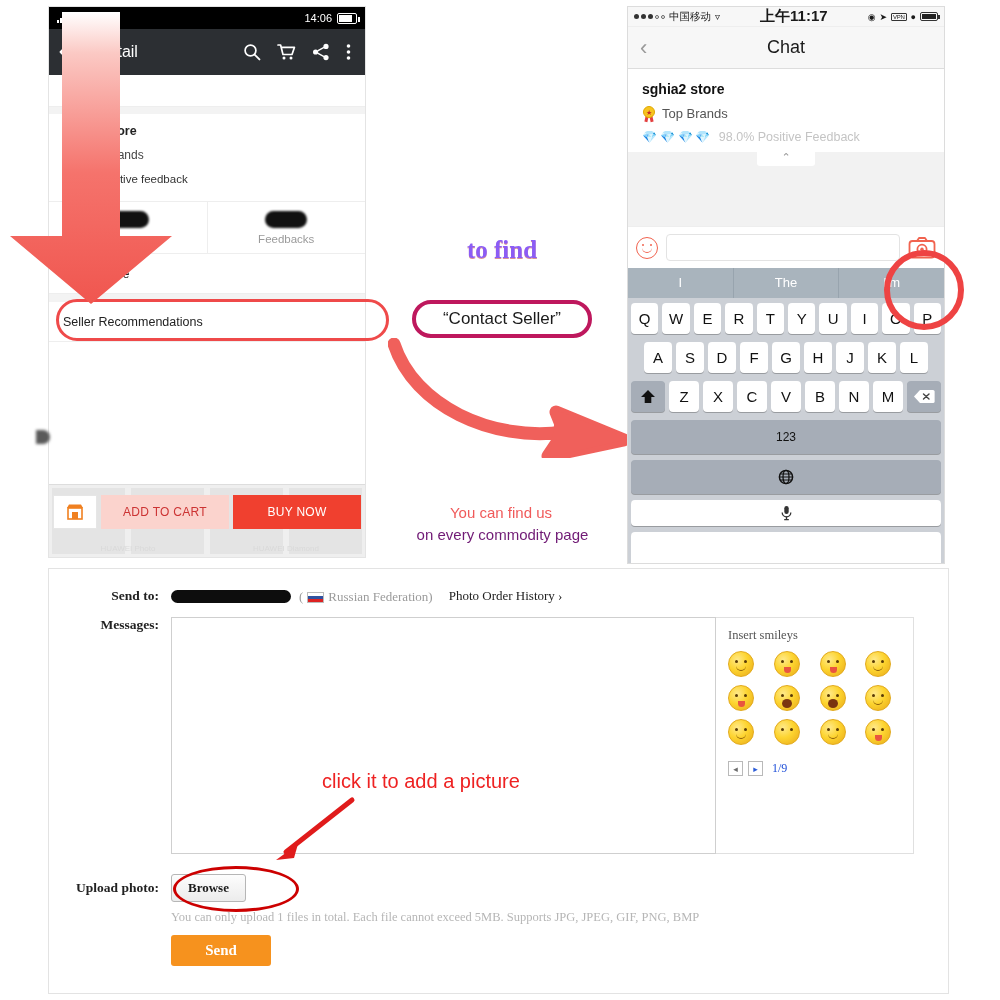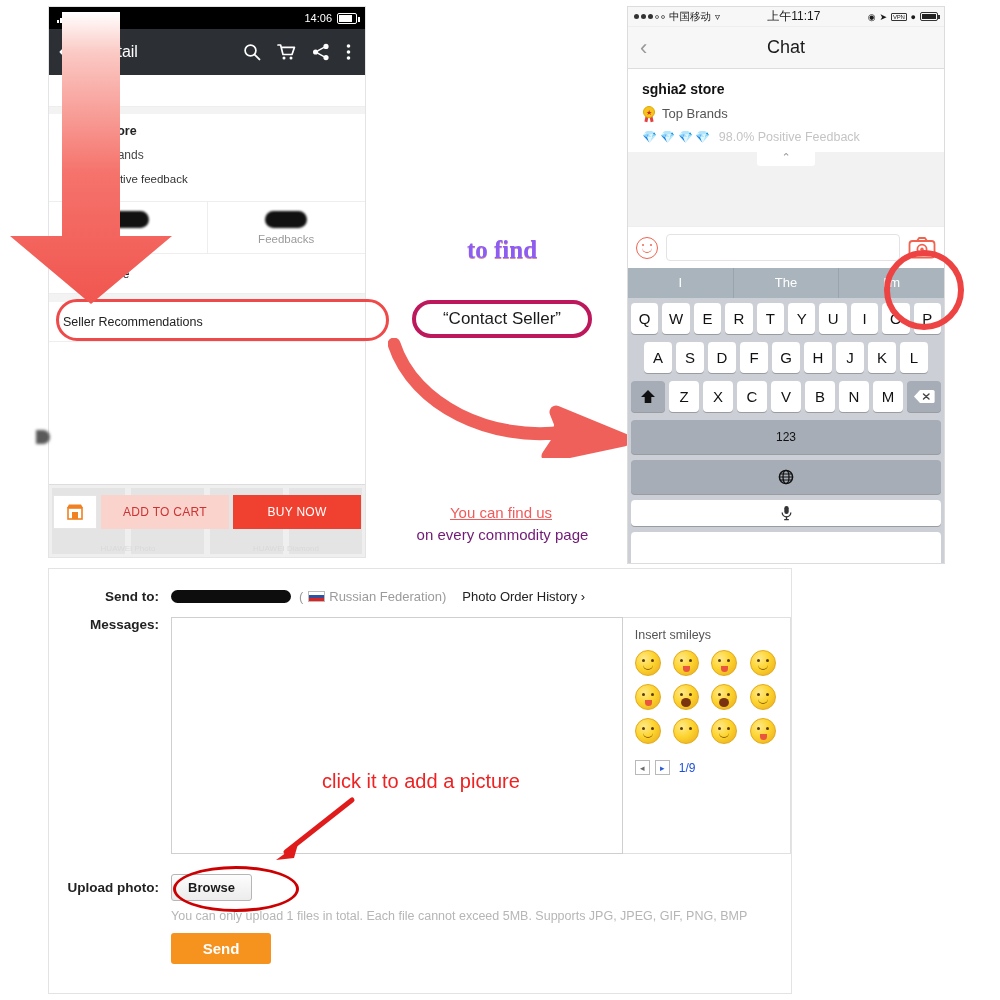--- a/index.html
+++ b/index.html
@@ -125,42 +125,42 @@
   }
   #contact-pill {
     position:absolute; left:412px; top:300px; width:180px; height:38px;
     border:4px solid #be185d; border-radius:20px; background:#fff;
     display:flex; align-items:center; justify-content:center;
     font-size:17px; color:#1a1a1a;
   }
   #curve-arrow { position:absolute; left:388px; top:338px; width:245px; height:120px; }
   #findus1 {
     position:absolute; left:396px; top:504px; width:210px; text-align:center;
-    font-size:15px; color:#f05a5a;text-decoration:underline;
+    font-size:15px; color:#f05a5a;
   }
   #findus2 {
     position:absolute; left:380px; top:526px; width:245px; text-align:center;
     font-size:15px; color:#701a75;
   }
 
   
   #right-phone {
     position:absolute; left:627px; top:6px; width:318px; height:558px;
     background:#fff; border:1px solid #dcdcdc; overflow:hidden;
   }
   .rp-status {
     height:20px; background:#f7f7f7; color:#1a1a1a;
     display:flex; align-items:center; font-size:10.5px; padding:0 6px;
     border-bottom:1px solid #eee;
   }
   .dots { display:flex; gap:2px; align-items:center; margin-right:4px; }
   .dots i { width:5px; height:5px; border-radius:50%; background:#333; display:block; }
   .dots i.off { background:transparent; border:1px solid #666; width:4px; height:4px; }
   .rp-carrier { font-size:10.5px; }
-  .rp-time { margin-left:auto; margin-right:auto; font-weight:normal; font-size:12px; }
+  .rp-time { margin-left:auto; margin-right:auto; font-weight:bold; font-size:15px; }
   .rp-sysicons { display:flex; align-items:center; gap:4px; }
   .vpnbox { font-size:6px; border:1px solid #333; padding:0 1px; border-radius:1px; letter-spacing:-.3px;}
   .rp-batt { width:18px; height:9px; border:1px solid #333; border-radius:2px; position:relative; }
   .rp-batt::after { content:''; position:absolute; right:-3px; top:2px; width:2px; height:4px; background:#333;}
   .rp-batt i { position:absolute; left:1px; top:1px; bottom:1px; right:1px; background:#222; }
 
   .rp-navbar {
     height:42px; background:#f7f7f7; border-bottom:1px solid #ddd;
     display:flex; align-items:center; position:relative;
   }
@@ -227,22 +227,22 @@
   .kb-row.r2 { padding:0 13px; }
   .kb-row.r4 { gap:6px;flex-direction:column; }
 
   #cam-circle {
     position:absolute; left:884px; top:250px; width:80px; height:80px;
     border:6px solid #ee4343; border-radius:50%; pointer-events:none;
   }
 
   
   #form-panel {
-    position:absolute; left:48px; top:568px; width:744px; height:426px;
-    background:#fff; border:1px solid #e3e3e3;
+    position:absolute; left:48px; top:568px; width:901px; height:426px;
+    background:#fff; border:1px solid #e3e3e3;font-family:Liberation Serif, serif;
   }
   .fp-row1 { display:flex; align-items:center; padding:18px 0 0 0; }
   .fp-label { width:122px; text-align:right; font-size:13.5px; font-weight:bold; color:#222;
     padding-right:12px; flex:0 0 auto; }
   .redacted { width:120px; height:13px; background:#0d0d0d; border-radius:7px; filter:blur(.6px); }
   .flagbox { width:17px; height:11px; border:1px solid #bbb; display:inline-block; overflow:hidden; vertical-align:middle;}
   .flagbox i { display:block; height:33.3%; }
   .flagbox .w{background:#fff}.flagbox .b{background:#2f52a0}.flagbox .r{background:#d22}
   .fp-country { font-size:13px; color:#9b9b9b; }
   .fp-link { font-size:13px; color:#222; margin-left:16px; }

